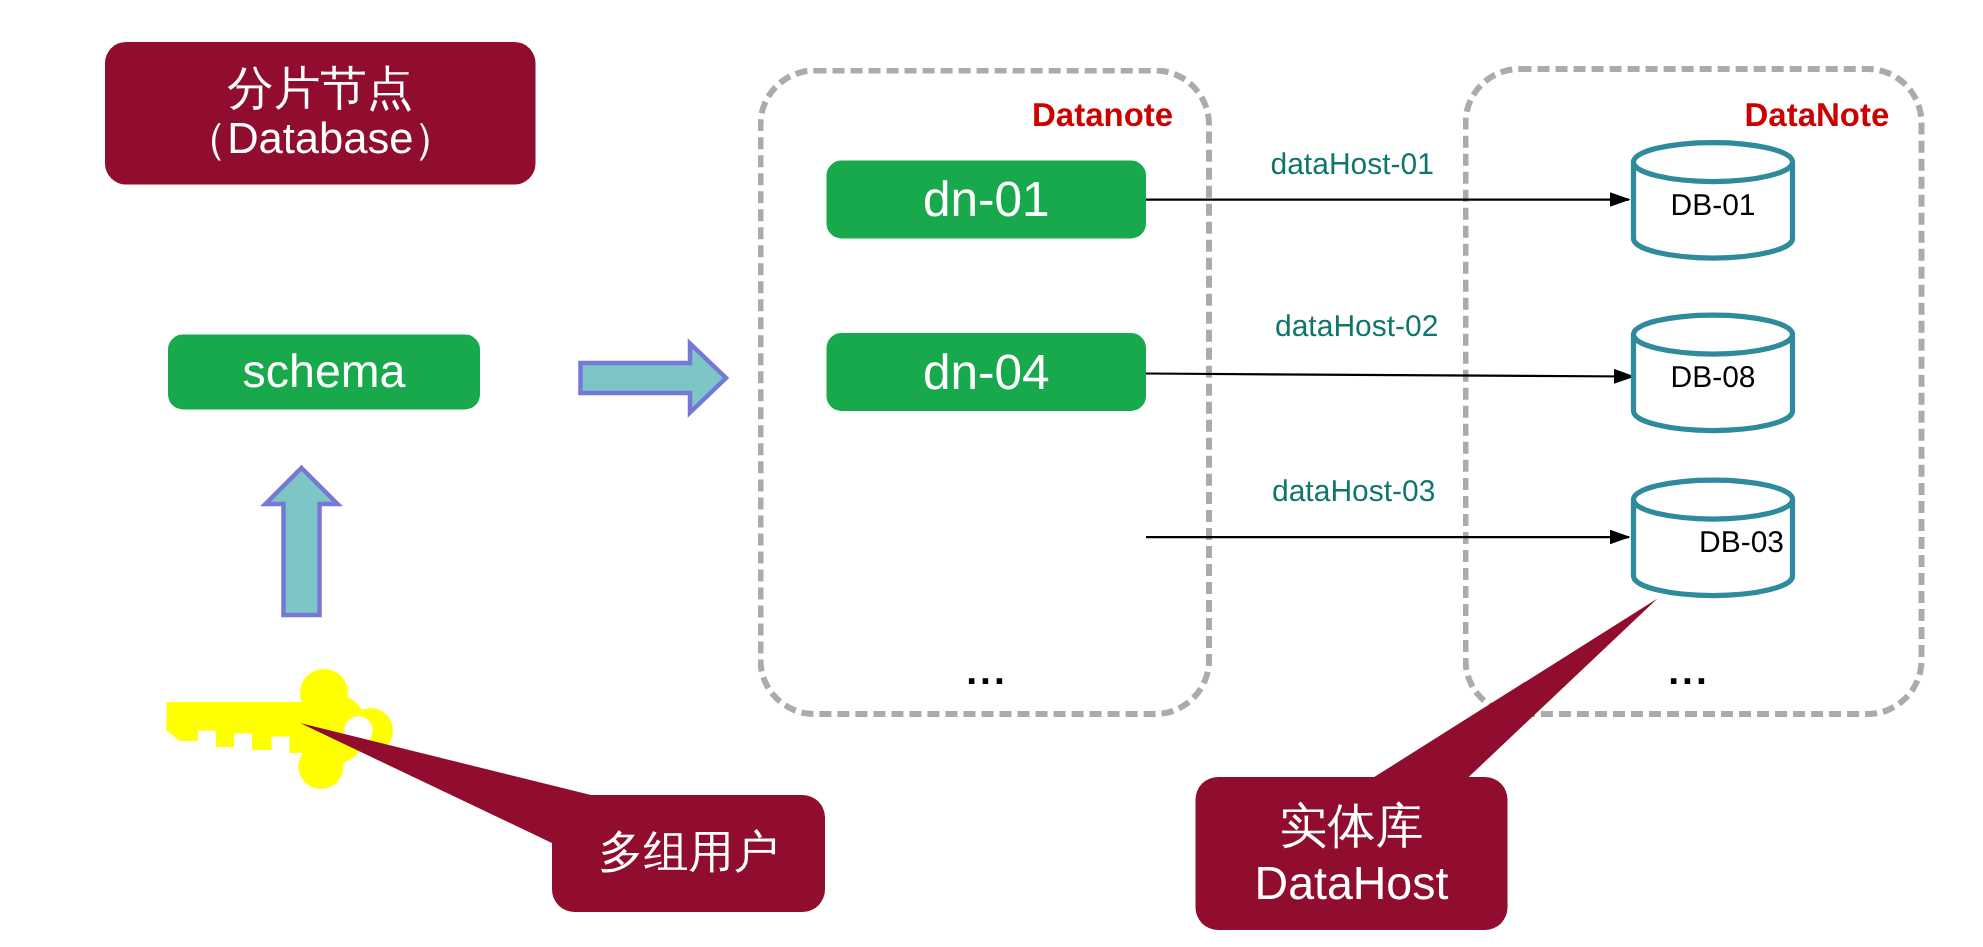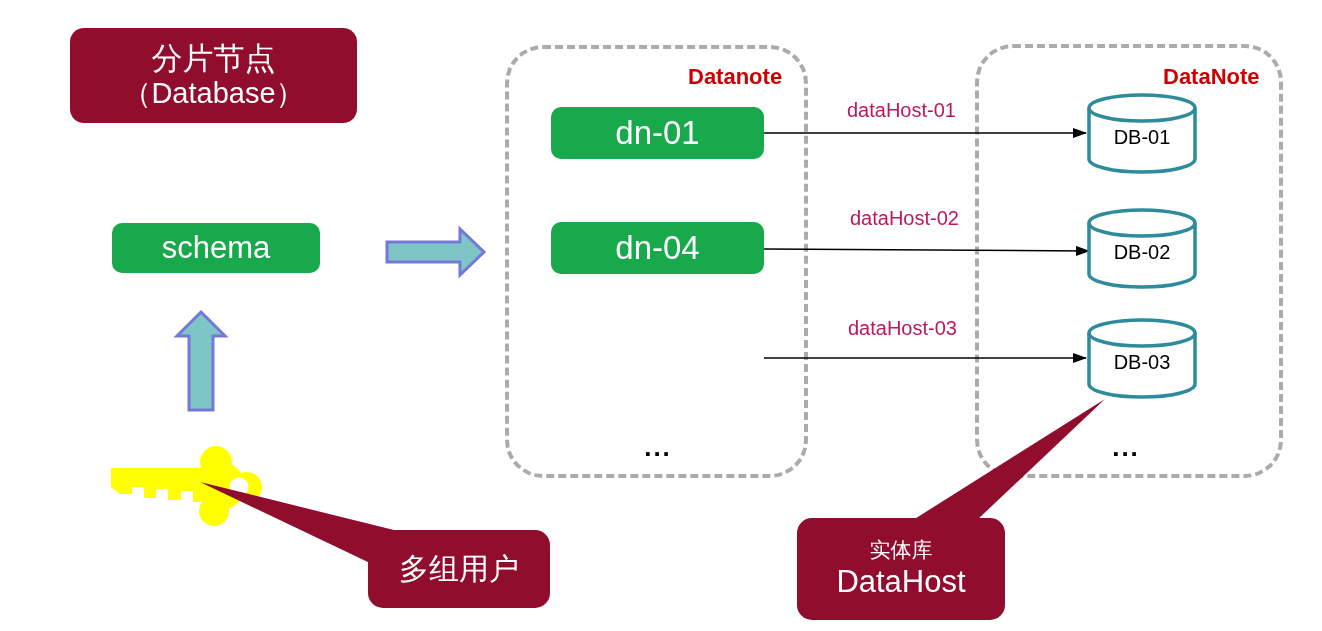--- a/index.html
+++ b/index.html
@@ -33,41 +33,41 @@
   .title-en{font-family:"Liberation Sans",sans-serif;font-size:29px;}
   
   .green-box{
     position:absolute;background:#17A94B;border-radius:10px;color:#ffffff;
     display:flex;align-items:center;justify-content:center;z-index:3;
   }
   #schema-box{left:112px;top:223px;width:208px;height:50px;font-size:31px;}
   .dn-box{left:551px;width:213px;height:52px;font-size:33px;}
   #dn-1{top:107px;} #dn-2{top:222px;} #dn-3{top:331px;}
   
-  .conn-label{position:absolute;z-index:3;font-size:20px;color:#be185d;white-space:nowrap;}
+  .conn-label{position:absolute;z-index:3;font-size:20px;color:#0f766e;white-space:nowrap;}
   #conn-1{left:847px;top:99px;} #conn-2{left:850px;top:207px;} #conn-3{left:848px;top:317px;}
   
   .db-label{position:absolute;left:1088px;width:108px;text-align:center;
     font-size:20px;color:#000;z-index:3;}
-  #db-1{top:126px;} #db-2{top:241px;} #db-3{top:351px;}
+  #db-1{top:126px;} #db-2{top:241px;} #db-3{top:351px;padding-left:19px;}
   
   .ellipsis{position:absolute;z-index:3;font-size:26px;font-weight:bold;color:#000;
     width:44px;text-align:center;letter-spacing:2px;}
   #datanote-ellipsis{left:636px;top:432px;}
   #database-ellipsis{left:1104px;top:432px;}
   
   .callout{
     position:absolute;background:#910D2D;color:#ffffff;border-radius:15px;z-index:3;
     display:flex;flex-direction:column;align-items:center;justify-content:center;
     text-align:center;line-height:1.2;
   }
   #user-callout{left:368px;top:530px;width:182px;height:78px;
     font-family:"Liberation Serif",serif;font-size:30px;}
   #datahost-callout{left:797px;top:518px;width:208px;height:102px;}
-  .callout-cn{font-family:"Liberation Serif",serif;font-size:21px;}
+  .callout-cn{font-family:"Liberation Serif",serif;font-size:32px;}
   .callout-en{font-family:"Liberation Sans",sans-serif;font-size:31px;}
 </style>
 </head>
 <body>
 
 <div class="canvas">
 
   <div class="group" id="datanote-group"></div>
   <div class="group" id="database-group"></div>
 
@@ -134,21 +134,21 @@
   </div>
   <div class="green-box dn-box" id="dn-2">
     <span>dn-04</span>
   </div>
 
   <div class="conn-label" id="conn-1">dataHost-01</div>
   <div class="conn-label" id="conn-2">dataHost-02</div>
   <div class="conn-label" id="conn-3">dataHost-03</div>
 
   <div class="db-label" id="db-1">DB-01</div>
-  <div class="db-label" id="db-2">DB-02</div>
+  <div class="db-label" id="db-2">DB-08</div>
   <div class="db-label" id="db-3">DB-03</div>
 
   <div class="ellipsis" id="datanote-ellipsis">...</div>
   <div class="ellipsis" id="database-ellipsis">...</div>
 
   <div class="callout" id="user-callout">
     <span>多组用户</span>
   </div>
 
   <div class="callout" id="datahost-callout">

